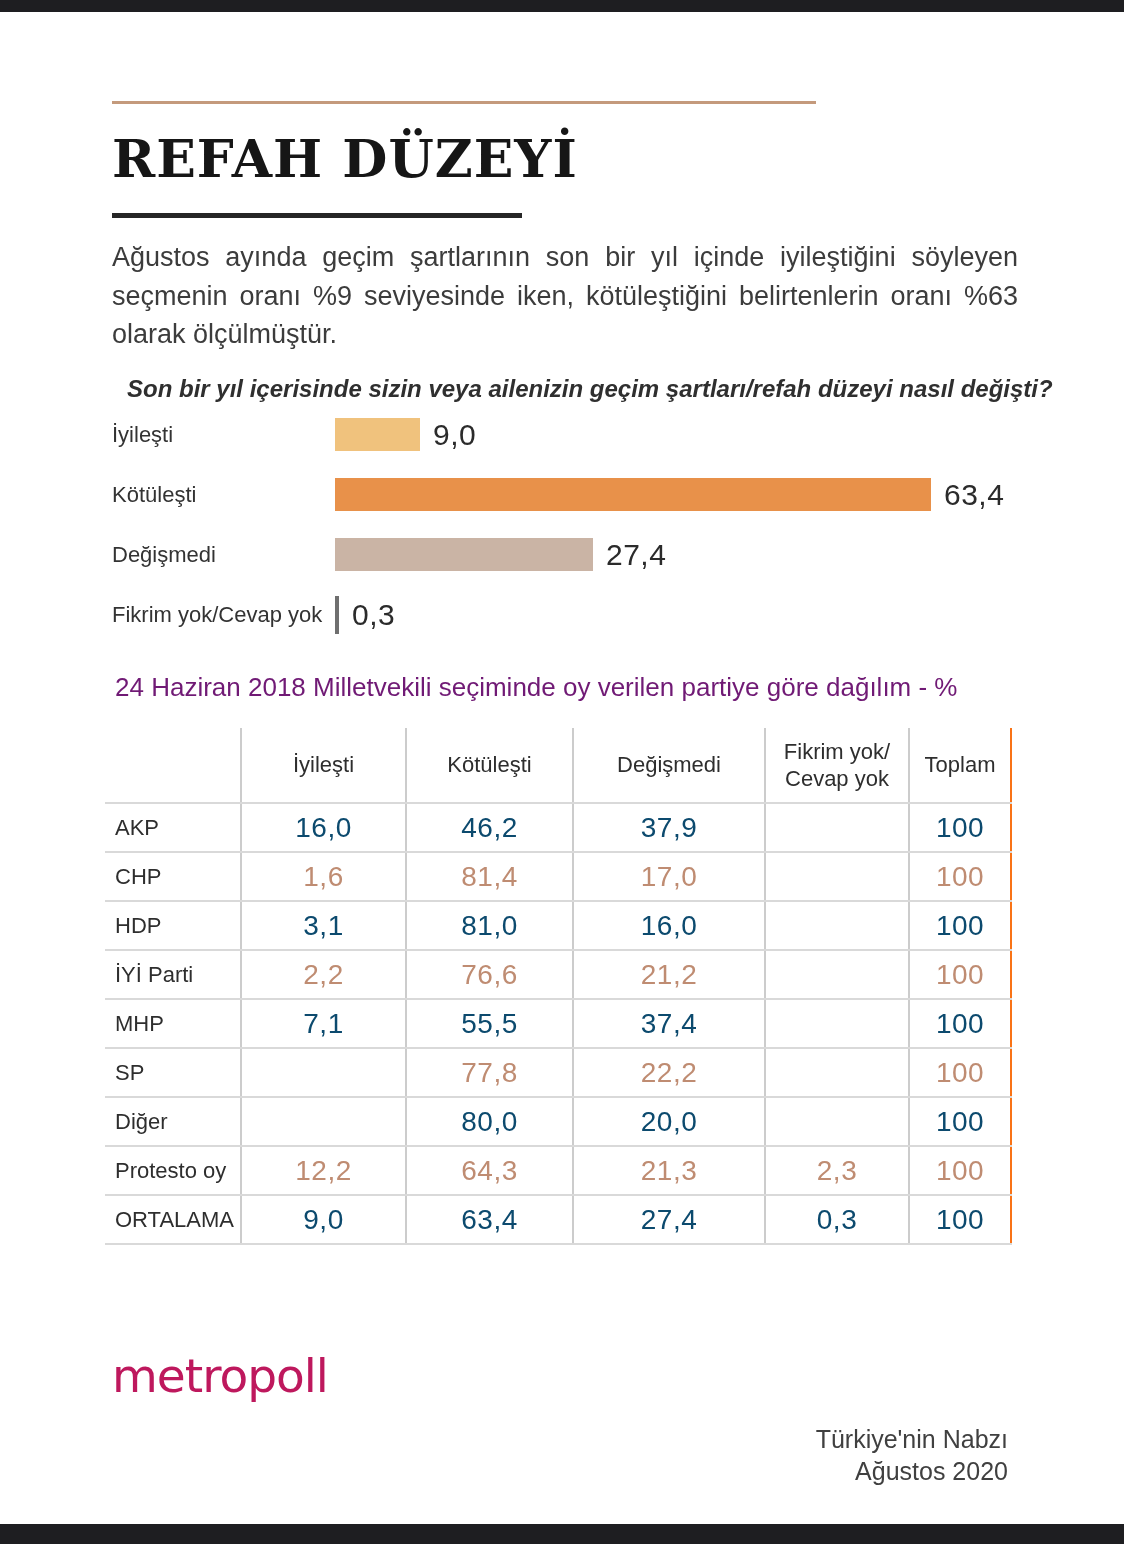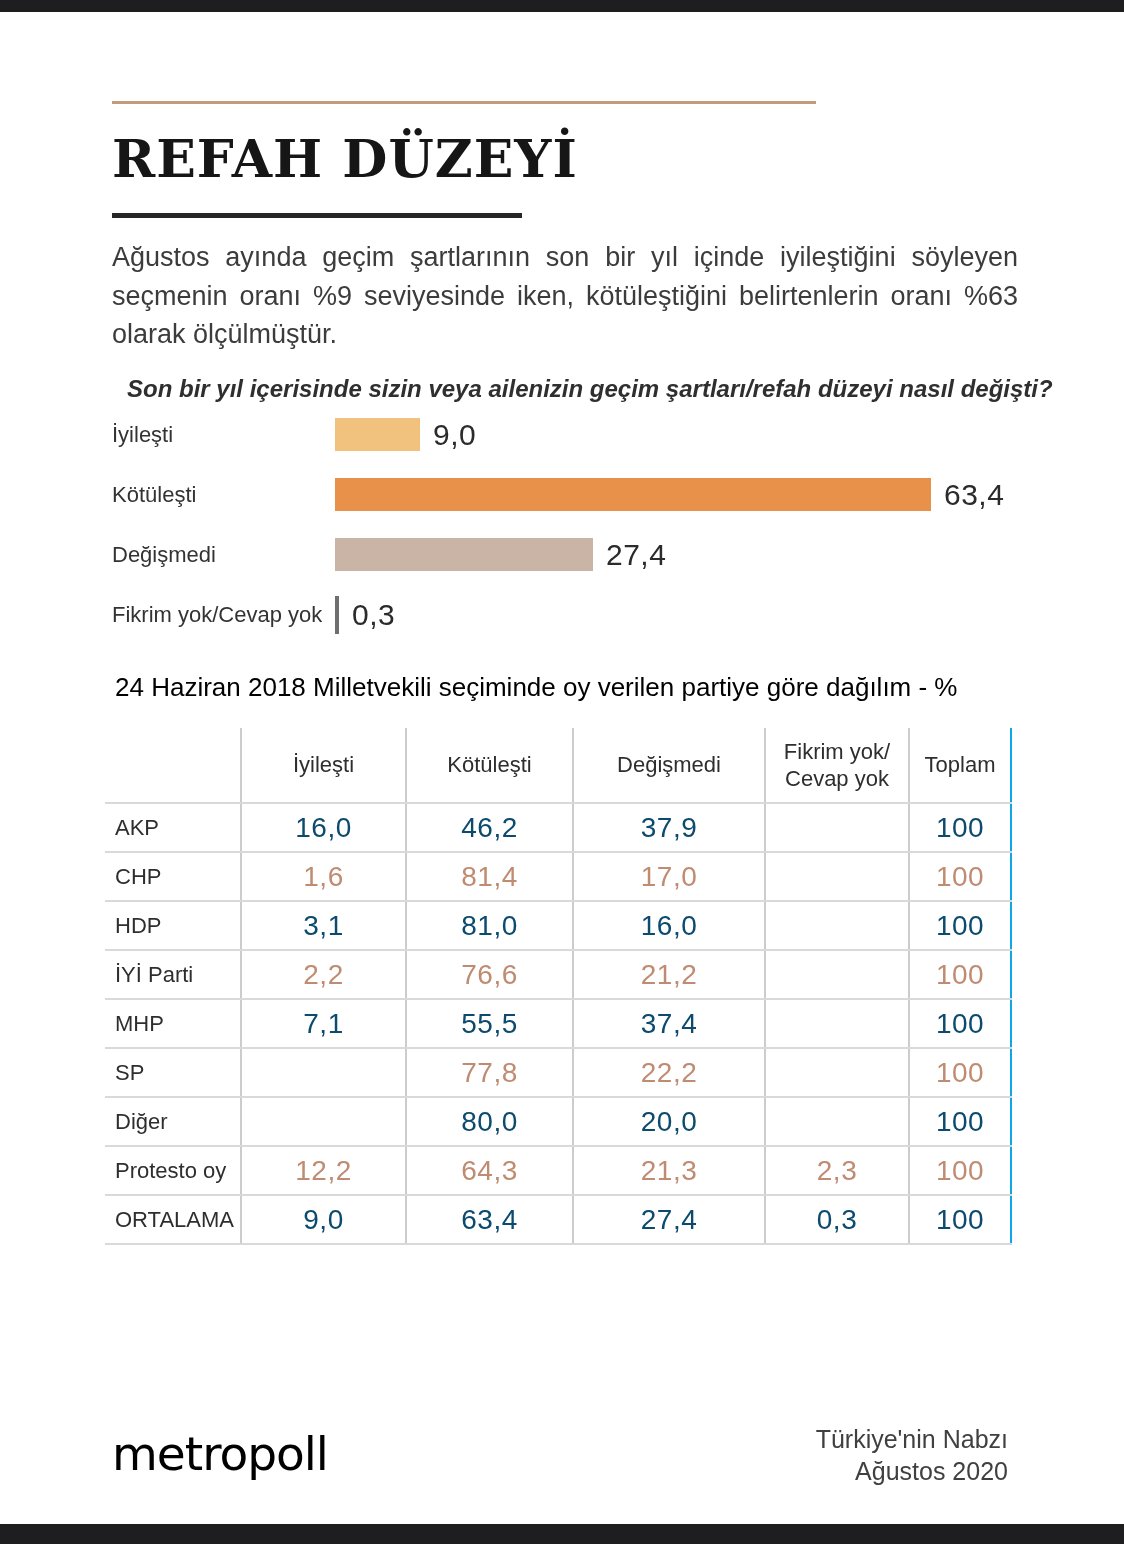--- a/index.html
+++ b/index.html
@@ -35,51 +35,51 @@
 
   .chart { position:absolute; left:112px; top:418px; width:960px; }
   .chart-row { display:flex; align-items:center; height:33px; margin-bottom:27px; }
   .chart-label { width:223px; flex:none; font-size:22px; color:#333333; }
   .bar { height:33px; flex:none; background:#999; }
   .bar.tick { height:38px; }
   .chart-value { margin-left:13px; font-size:30px; color:#2b2b2b; letter-spacing:0.5px; white-space:nowrap; }
 
   .table-heading {
     position:absolute; left:115px; top:672px;
-    font-size:26px; font-weight:500; color:#000000;
+    font-size:26px; font-weight:500; color:#701a75;
   }
 
   .data-table {
     position:absolute; left:105px; top:728px;
     border-collapse:collapse; table-layout:fixed;
   }
   .data-table th, .data-table td {
     border-left:2px solid #cccccc;
     border-bottom:2px solid #d9d9d9;
     padding:0; overflow:hidden;
   }
   .data-table th:first-child, .data-table td:first-child { border-left:none; }
-  .data-table th:last-child, .data-table td:last-child { border-right:2px solid #0ea5e9; }
+  .data-table th:last-child, .data-table td:last-child { border-right:2px solid #f97316; }
   .data-table thead th {
     height:74px; font-size:22px; font-weight:400; color:#2e2e2e;
     text-align:center; line-height:1.25; vertical-align:middle;
   }
   .data-table tbody td { height:47px; vertical-align:middle; }
   .data-table td.lbl {
     text-align:left; padding-left:10px; font-size:22px; color:#2e2e2e; white-space:nowrap;
   }
   .data-table td.val {
     text-align:center; font-size:28px; color:#0c4a6e; letter-spacing:0.5px;
   }
   .data-table tbody tr:nth-child(even) td.val { color:#bf8c72; }
 
   .footer-logo {
-    position:absolute; left:112px; top:1426px;
+    position:absolute; left:112px; top:1348px;
     font-family:"DejaVu Sans", sans-serif; font-weight:500;
-    font-size:47px; color:#000000; letter-spacing:-1px;
+    font-size:47px; color:#be185d; letter-spacing:-1px;
   }
   .footer-right {
     position:absolute; right:116px; top:1424px; text-align:right;
     font-size:25px; line-height:1.26; color:#404040;
   }
 </style>
 </head>
 <body>
 
 <div class="page">

